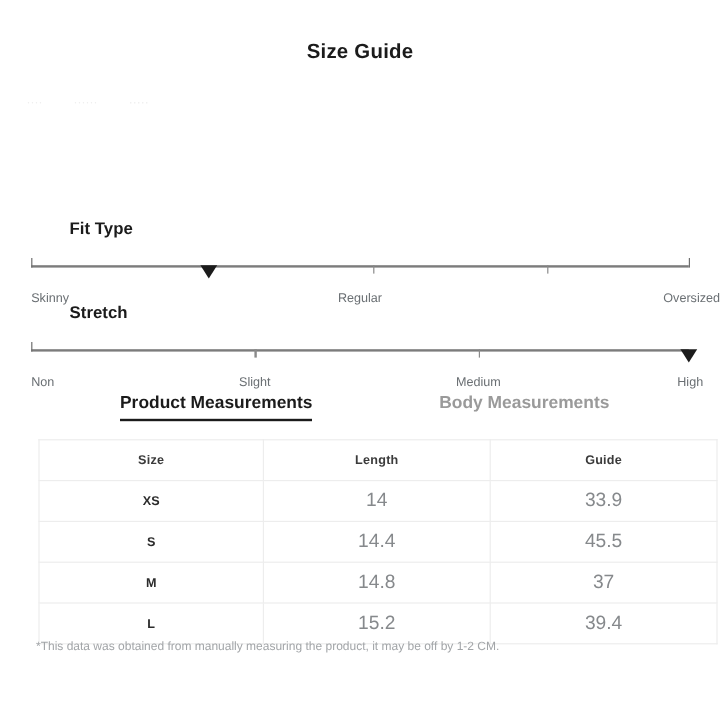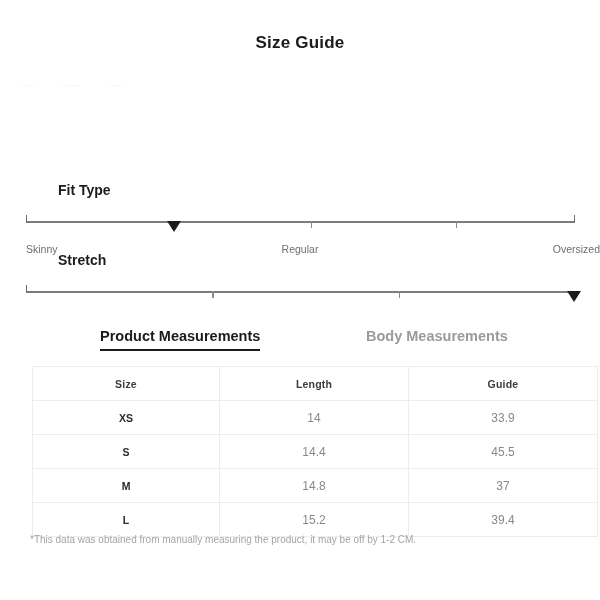--- a/index.html
+++ b/index.html
@@ -183,21 +183,21 @@
     font-weight: bold;
     color: #3b3b3b;
     letter-spacing: .2px;
   }
   .size-table td.size-cell {
     font-size: 10.5px;
     font-weight: bold;
     color: #2b2b2b;
   }
   .size-table td.val-cell {
-    font-size: 12px;
+    font-size: 16px;
     font-weight: normal;
     color: #86898c;
   }
   .col-size { width: 187px; }
   .col-val  { width: 189px; }
 
   
   .footnote {
     position: absolute;
     top: 534px; left: 30px;
@@ -239,20 +239,26 @@
 
   <div class="scale-block" style="top:252px;">
     <div class="scale-head">Stretch</div>
     <div class="track-wrap">
       <div class="track"></div>
       <div class="tick endcap" style="left:0;"></div>
       <div class="tick" style="left:34%;"></div>
       <div class="tick" style="left:68%;"></div>
       <div class="marker" style="left:100%;"></div>
     </div>
+    <div class="scale-labels">
+      <span style="left:0;">Non</span>
+      <span style="left:34%;transform:translateX(-50%);">Slight</span>
+      <span style="left:68%;transform:translateX(-50%);">Medium</span>
+      <span style="right:-12px;">High</span>
+    </div>
   </div>
 
   <div class="tabs">
     <div class="tab active">Product Measurements</div>
     <div class="tab inactive">Body Measurements</div>
   </div>
 
   <table class="size-table">
     <colgroup>
       <col class="col-size">

